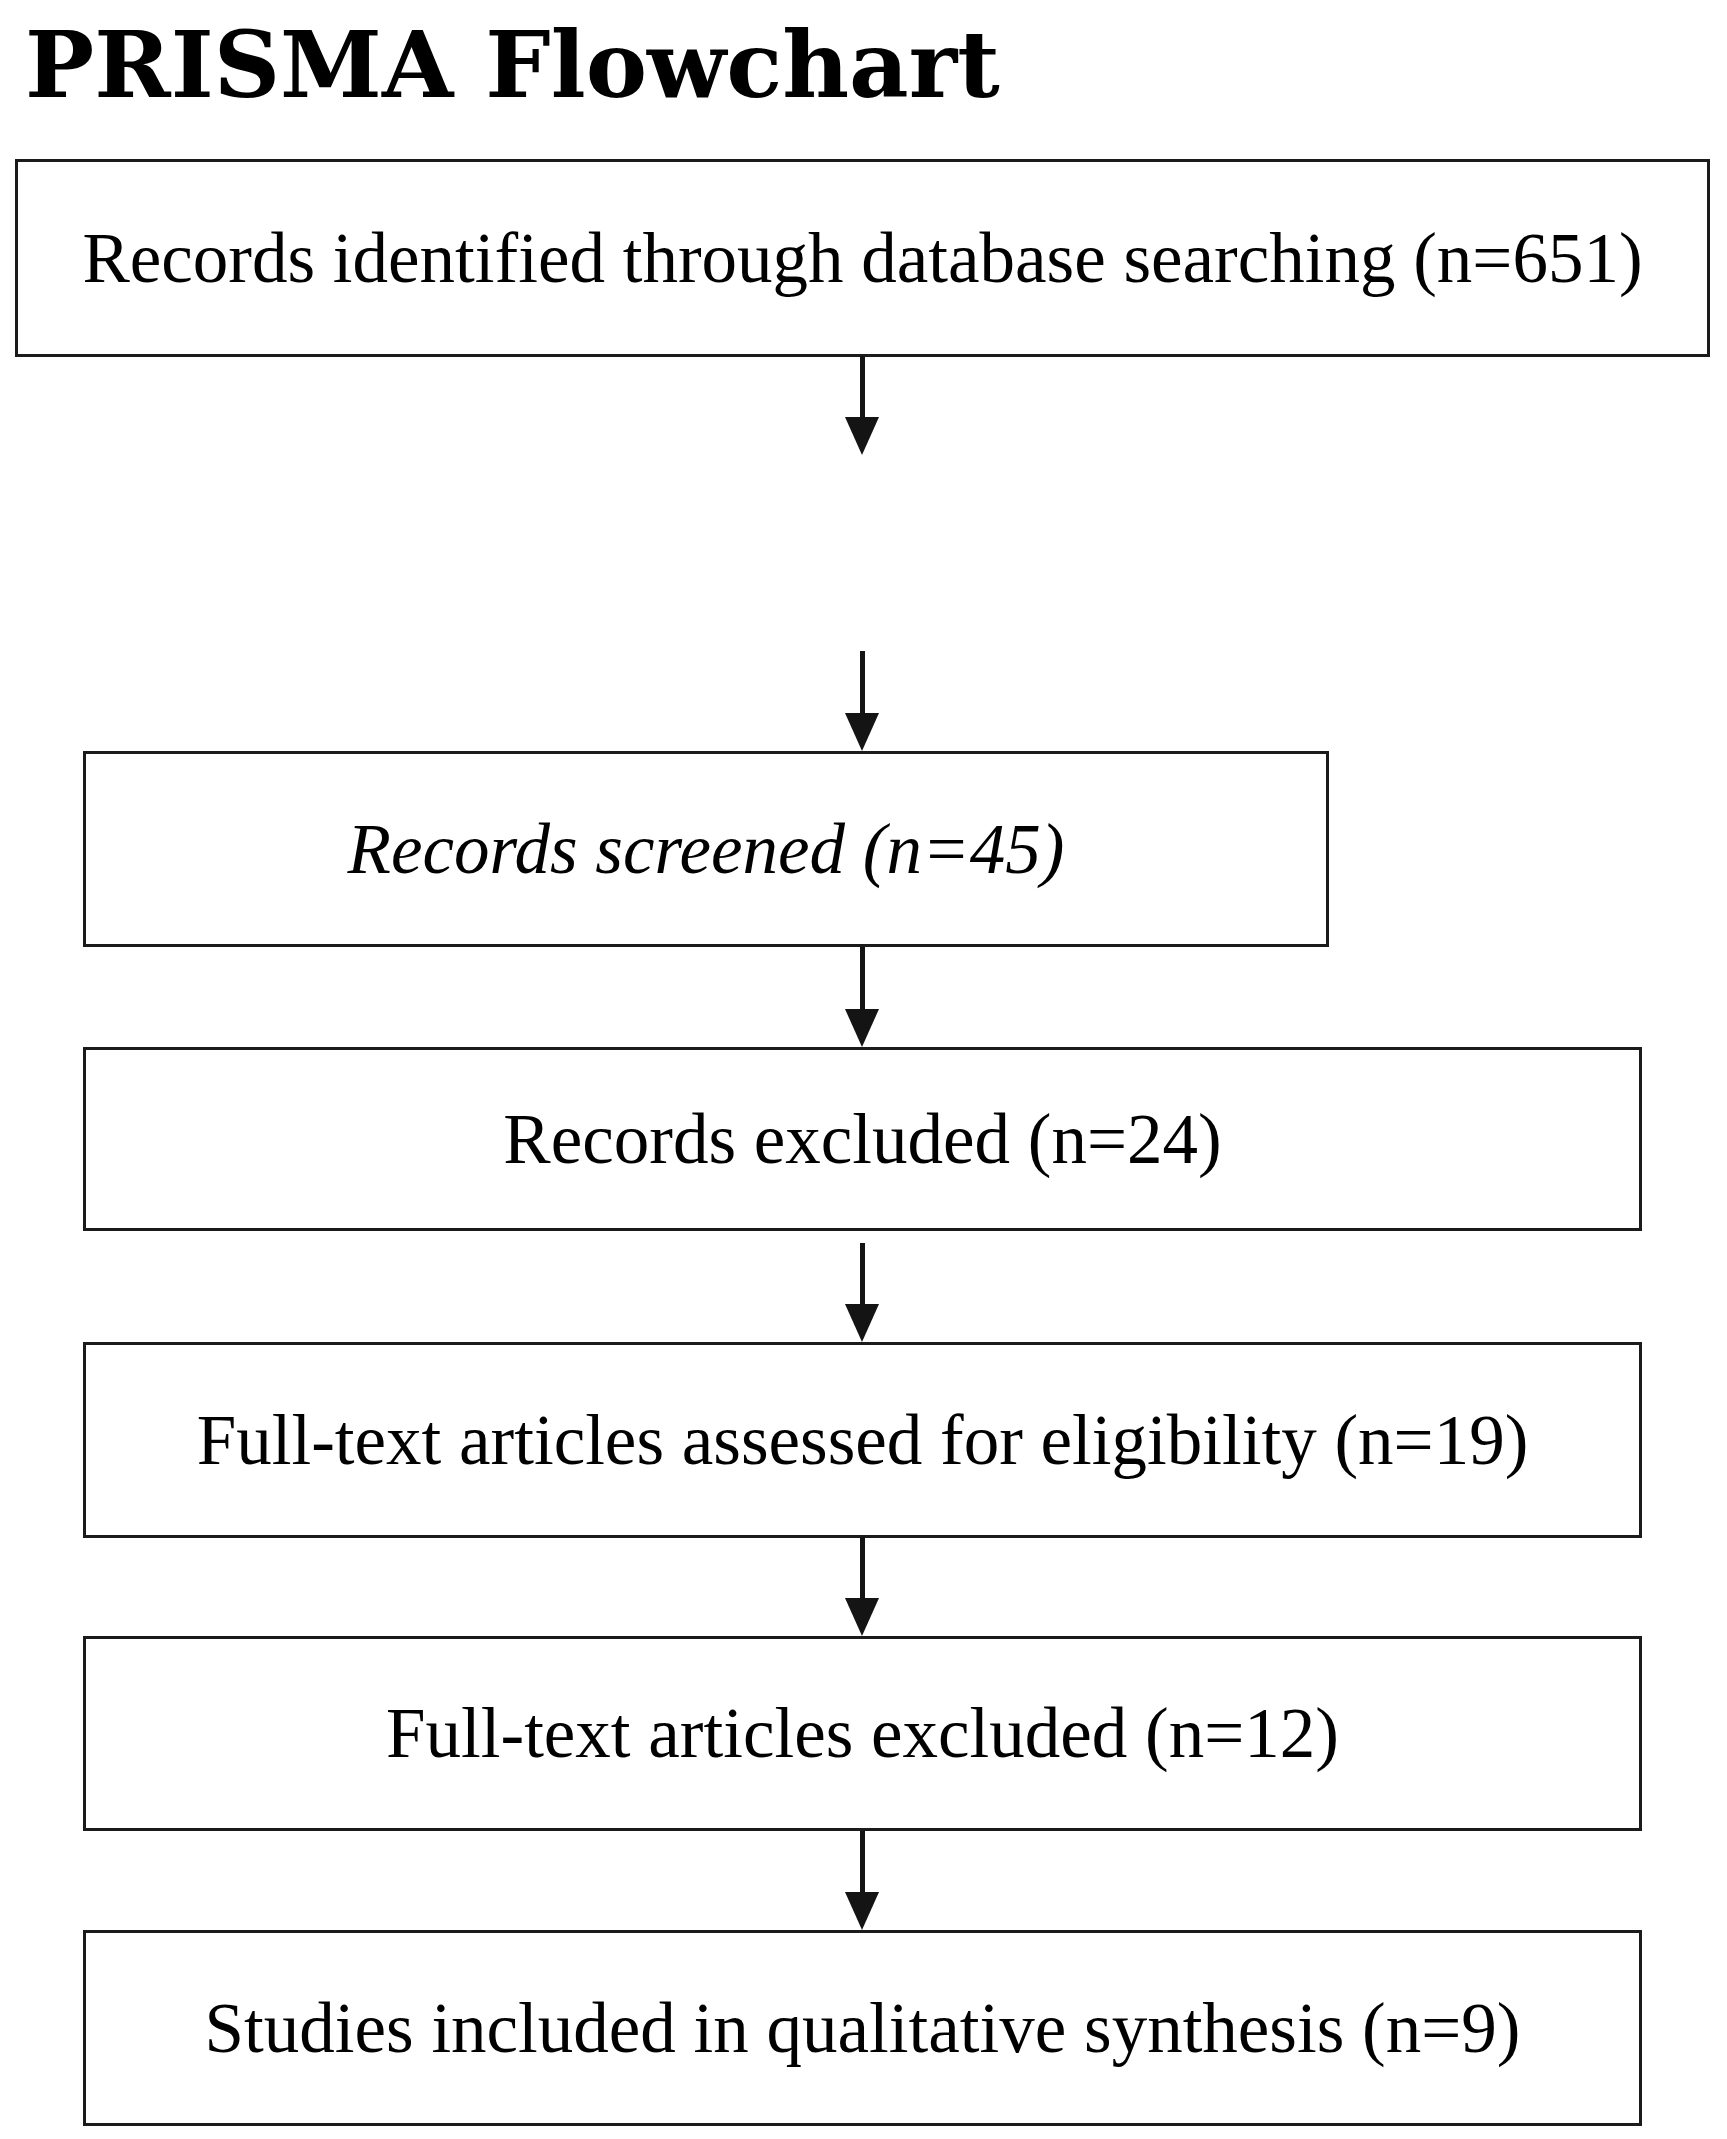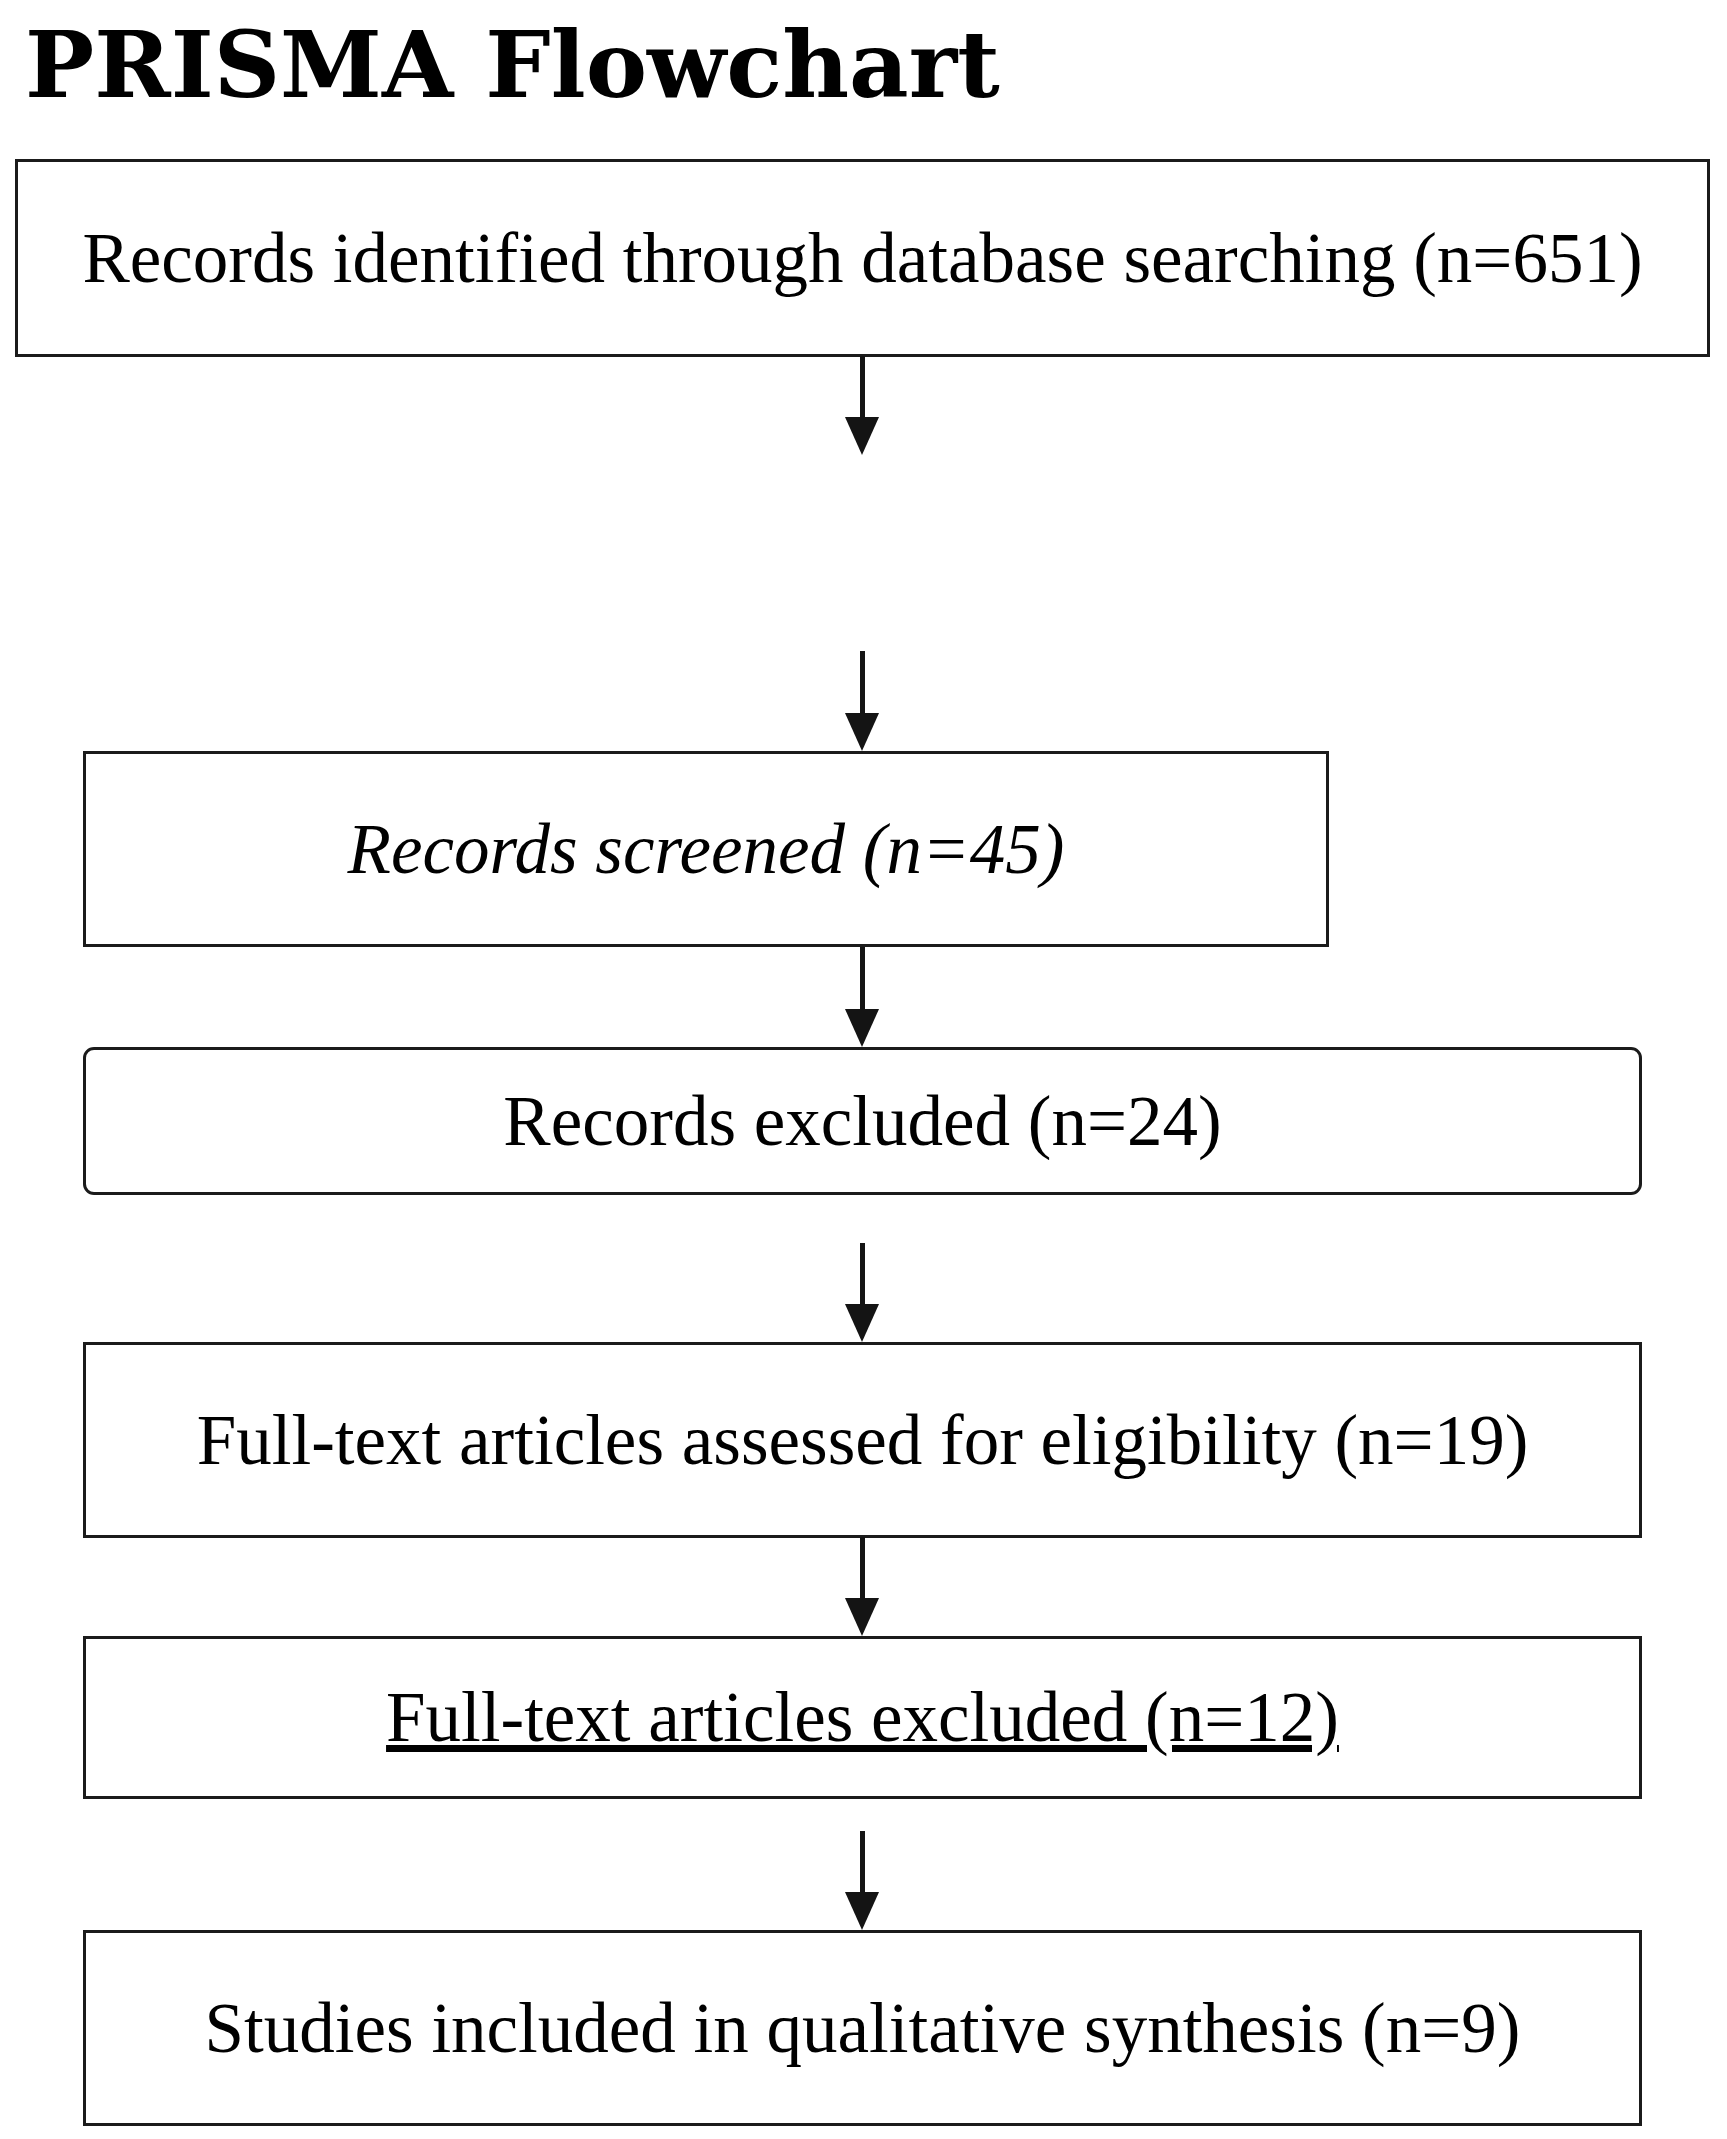--- a/index.html
+++ b/index.html
@@ -47,23 +47,23 @@
   .box-label {
     font-family: "Liberation Serif", serif;
     font-size: 71px;
     line-height: 1.1;
     padding: 0 11.5px;
     white-space: nowrap;
   }
   .box-1 { left: 15px;  top: 159px;  width: 1695px; height: 198px; }
   .box-2 { left: 83px; top: 455px;  width: 1559px; height: 196px; }
   .box-3 { left: 83px; top: 751px;  width: 1246px; height: 196px; font-style: italic; }
-  .box-4 { left: 83px; top: 1047px; width: 1559px; height: 148px; border-radius: 11px; }
+  .box-4 { left: 83px; top: 1047px; width: 1559px; height: 184px; }
   .box-5 { left: 83px; top: 1342px; width: 1559px; height: 196px; }
-  .box-6 { left: 83px; top: 1636px; width: 1559px; height: 163px; text-decoration: underline; }
+  .box-6 { left: 83px; top: 1636px; width: 1559px; height: 195px; }
   .box-7 { left: 83px; top: 1930px; width: 1559px; height: 196px; }
 
   .arrow {
     position: absolute;
     left: 844px;
     width: 36px;
     display: flex;
     flex-direction: column;
     align-items: center;
   }

